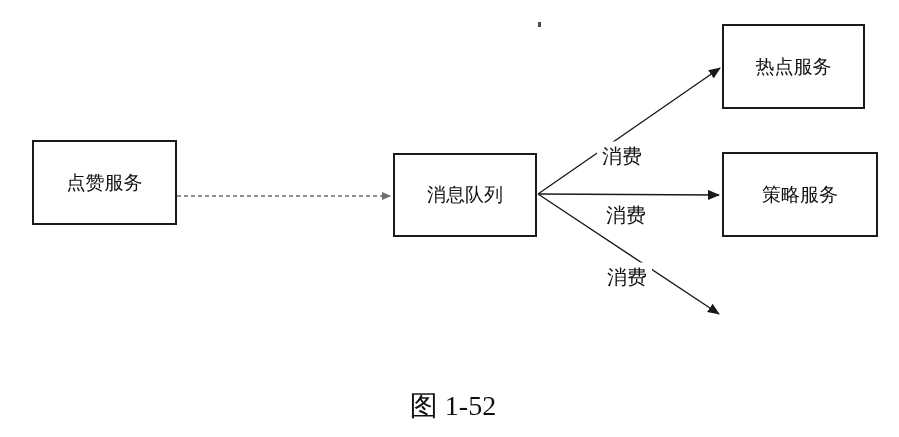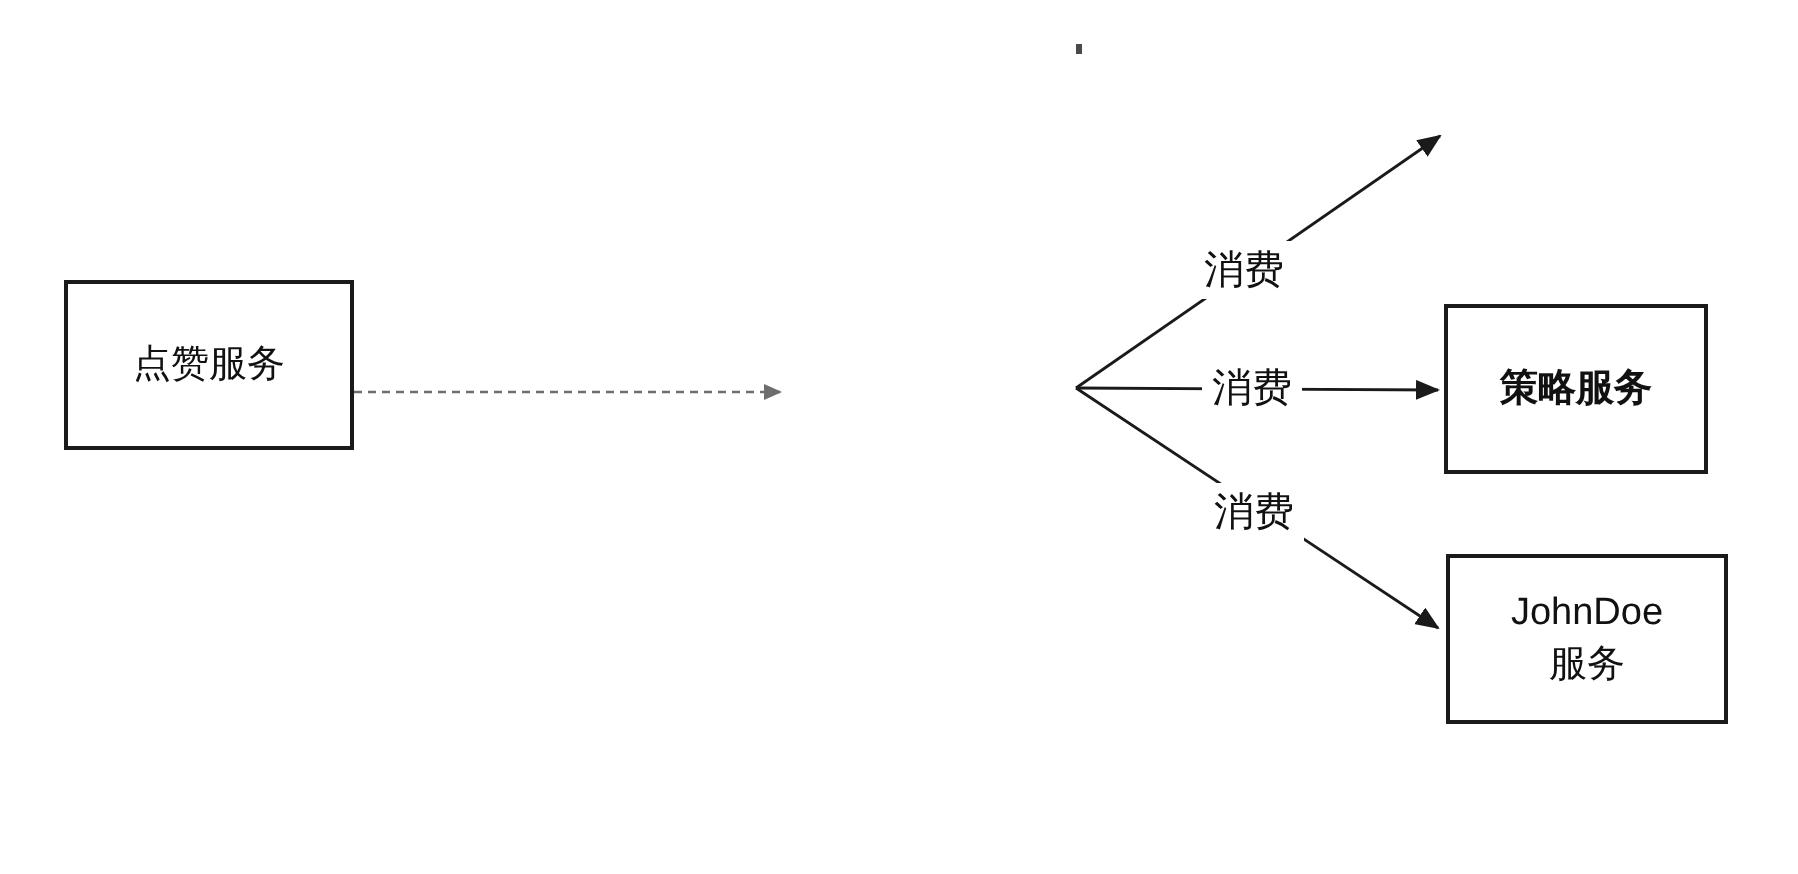--- a/index.html
+++ b/index.html
@@ -51,20 +51,21 @@
     white-space: pre-line;
   }
   .edge-label {
     position: absolute;
     transform: translate(-50%, -50%);
     background: var(--background);
     padding: 1px 5px;
     font-size: 20px;
     color: var(--text);
     white-space: nowrap;
+    margin-top: 21px;
   }
   .figure-caption {
     position: absolute;
     left: 353px;
     top: 387px;
     width: 200px;
     text-align: center;
     font-family: "Liberation Serif", "DejaVu Serif", serif;
     font-size: 28px;
     color: var(--text);
@@ -99,34 +100,37 @@
 
     <line class="line-solid" x1="538" y1="194" x2="719" y2="195" marker-end="url(#arrowhead-solid)"></line>
 
     <line class="line-solid" x1="538" y1="194" x2="719" y2="314" marker-end="url(#arrowhead-solid)"></line>
   </svg>
 
   <div class="box" style="left:32px; top:140px; width:145px; height:85px;">
     <span>点赞服务</span>
   </div>
 
+  <div class="box" style="left:393px; top:153px; width:144px; height:84px;">
+    <span>消息队列</span>
+  </div>
 
+  <div class="box" style="left:722px; top:24px; width:143px; height:85px;">
+    <span>热点服务</span>
+  </div>
 
-  <div class="box" style="left:722px; top:152px; width:132px; height:85px;font-weight:bold;">
+  <div class="box" style="left:722px; top:152px; width:156px; height:85px;">
     <span>策略服务</span>
   </div>
 
-  <div class="box" style="left:723px; top:277px; width:141px; height:85px;">
-    <span>JohnDoe
-服务</span>
-  </div>
 
 
   <div class="edge-label" style="left:622px; top:135px;">消费</div>
 
   <div class="edge-label" style="left:626px; top:194px;">消费</div>
 
   <div class="edge-label" style="left:627px; top:256px;">消费</div>
 
+  <div class="figure-caption">图 1-52</div>
 
   <div class="scan-artifact"></div>
 
 </div>
 
 </body></html>

